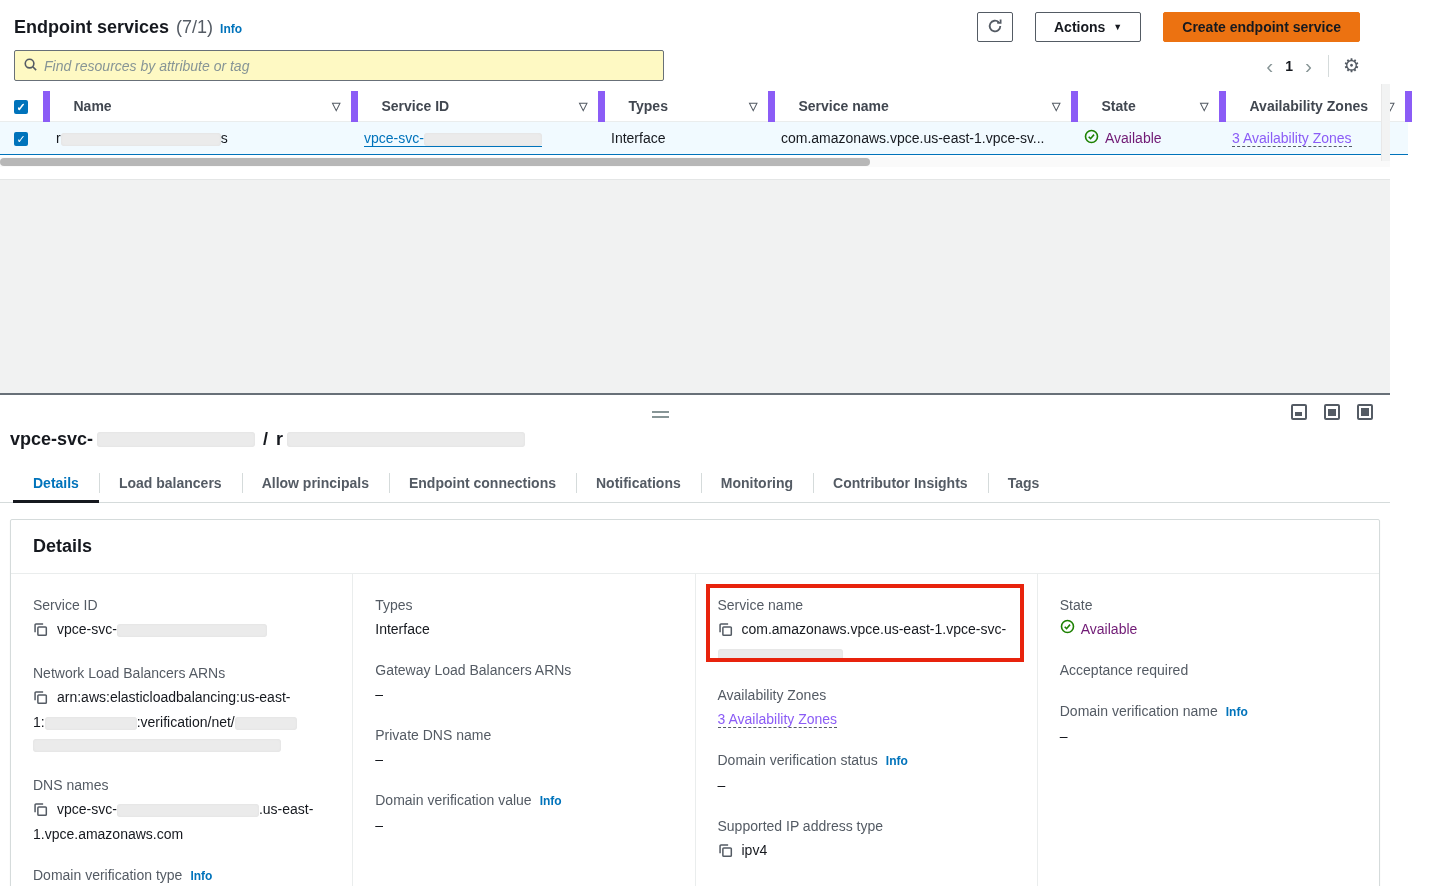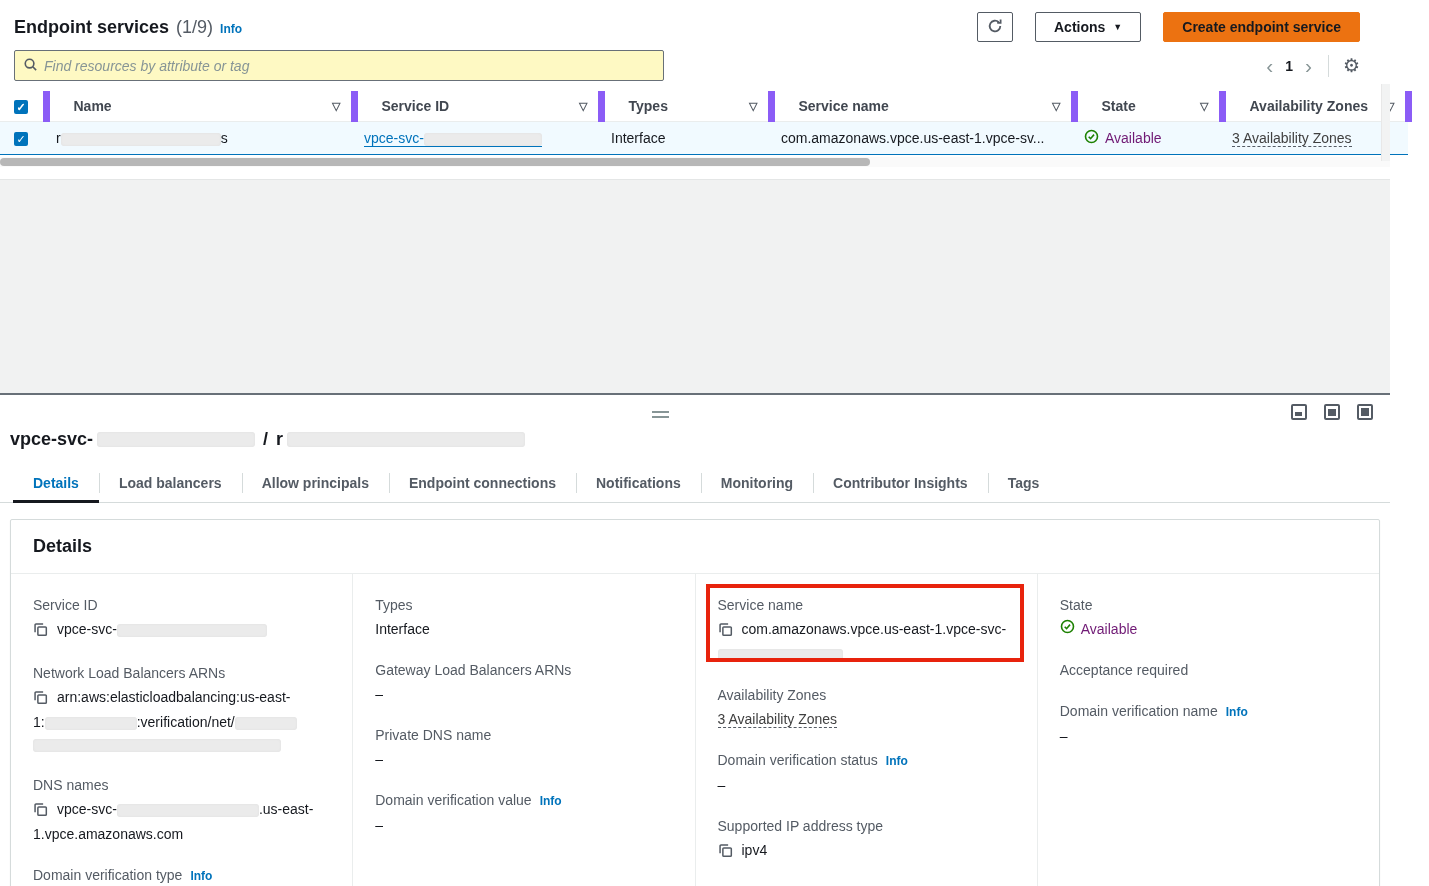--- a/index.html
+++ b/index.html
@@ -37,21 +37,21 @@
   th, td { text-align:left; padding:7px 10px; white-space:nowrap; overflow:hidden; }
   th { font-weight:bold; color:#414750; border-bottom:1px solid #eaeded; font-size:14px; }
   th .th-inner { display:flex; justify-content:space-between; align-items:center; }
   th:not(:first-child) { border-left:7px solid #8b5cf6;padding-left:24px; }
   .sort { color:#545b64; font-size:11px; cursor:pointer; }
   td:first-child, th:first-child { padding-left:14px; }
   tr.selected td { background:#f1faff; border-top:1px solid #0073bb; border-bottom:1px solid #0073bb; }
   .checkbox { display:inline-block; width:14px; height:14px; background:#0073bb; border-radius:2px; color:#fff;
               font-size:11px; line-height:14px; text-align:center; cursor:pointer; }
   .link { color:#0073bb; text-decoration:none; border-bottom:1px solid #0073bb; cursor:pointer; }
-  .dashed-link { color:#404040; border-bottom:1px dashed #545b64; cursor:pointer; }
+  .dashed-link { color:#8b5cf6; border-bottom:1px dashed #545b64; cursor:pointer; }
   .state-cell { color:#701a75; display:inline-flex; align-items:center; gap:6px; }
 
   .redacted { display:inline-block; height:13px; background:#ebebeb; border-radius:3px; vertical-align:middle;
               box-shadow:inset 0 0 3px rgba(0,0,0,0.05); }
   .redacted.tall { height:15px; }
 
   .hscroll { height:10px; margin-top:2px; background:#fafafa; position:relative; }
   .hscroll .thumb { position:absolute; left:0; top:1px; height:8px; width:870px; background:#b7b7b7; border-radius:4px; cursor:pointer; }
   .vscroll-strip { position:absolute; right:0; top:84px; width:9px; height:77px; background:#f2f3f3; border-left:1px solid #e8e8e8; }
   .white-tail { height:12px; background:#fff; }
@@ -96,21 +96,21 @@
 </style>
 </head>
 <body>
 
 <div class="screen">
 
   <section class="top-area">
     <div class="page-header">
       <div class="title-wrap">
         <h1>Endpoint services</h1>
-        <span class="count">(1/9)</span>
+        <span class="count">(7/1)</span>
         <a class="info-link">Info</a>
       </div>
       <div class="header-actions">
         <button class="btn icon-only">
           <span>
             <svg width="16" height="16" viewBox="0 0 16 16">
                 <path d="M13.3 8a5.3 5.3 0 1 1-1.6-3.8" fill="none" stroke="currentColor" stroke-width="1.8"></path>
                 <path d="M13.6 1.4v3.4h-3.4" fill="none" stroke="currentColor" stroke-width="1.8"></path>
               </svg>
           </span>

